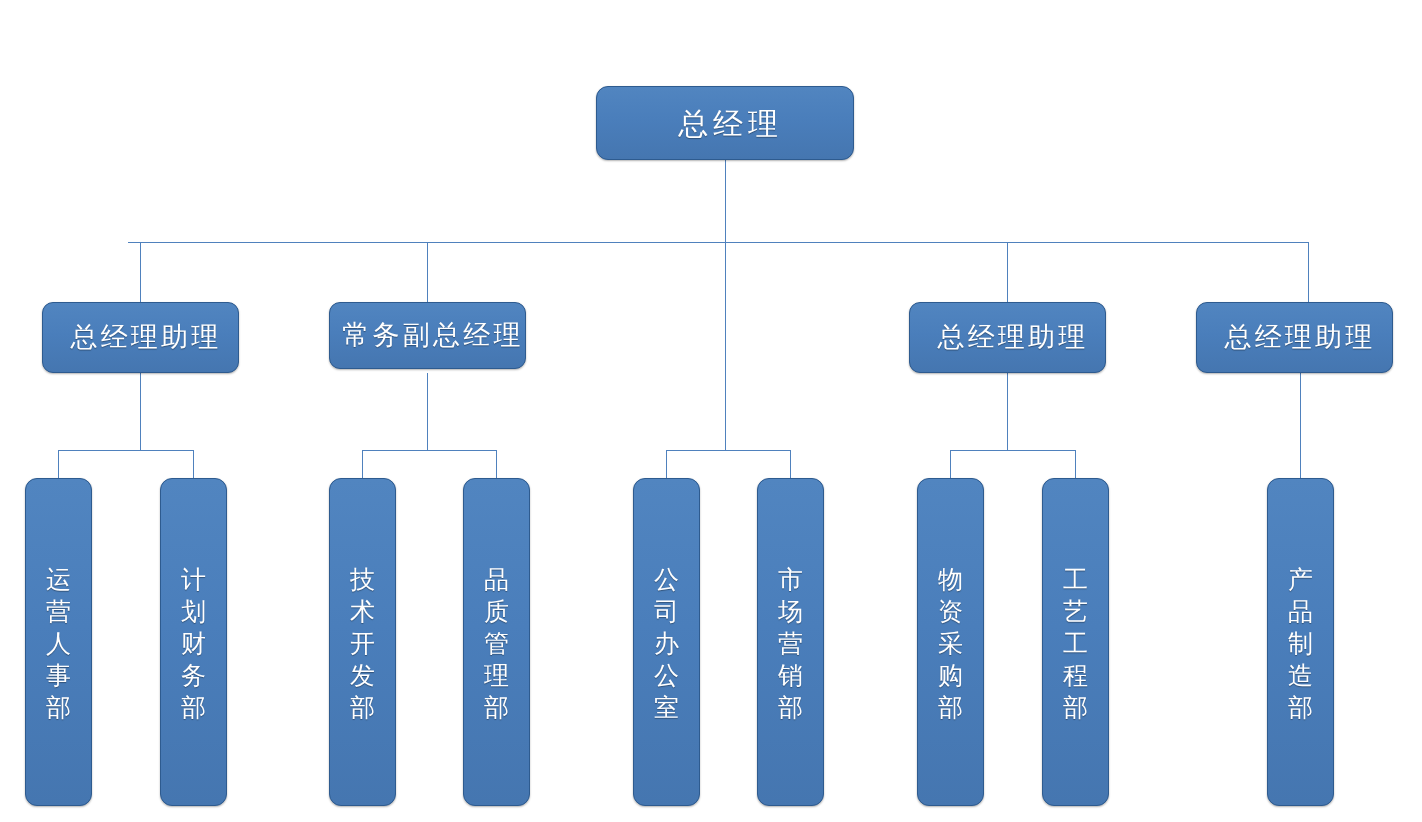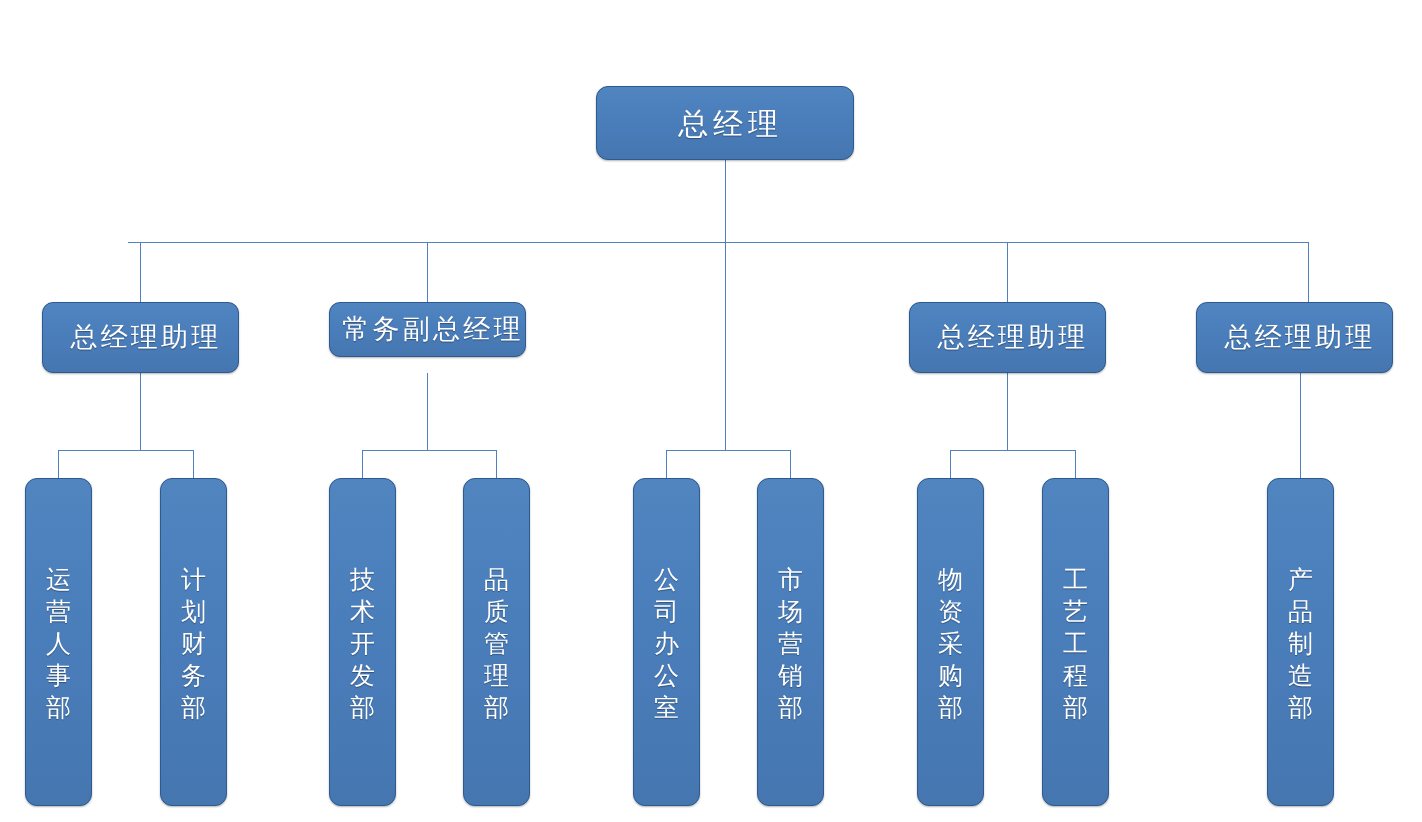--- a/index.html
+++ b/index.html
@@ -97,21 +97,21 @@
   <div class="line v" style="left:1300px; top:373px; height:107px;"></div>
 
   <div class="node horiz root" style="left:596px; top:86px; width:258px; height:74px;">
     <span class="label">总经理</span>
   </div>
 
   <div class="node horiz" style="left:42px; top:302px; width:197px; height:71px;">
     <span class="label">总经理助理</span>
   </div>
 
-  <div class="node horiz" style="left:329px; top:302px; width:197px; height:55px;">
+  <div class="node horiz" style="left:329px; top:302px; width:197px; height:67px;">
     <span class="label">常务副总经理</span>
   </div>
 
   <div class="node horiz" style="left:909px; top:302px; width:197px; height:71px;">
     <span class="label">总经理助理</span>
   </div>
 
   <div class="node horiz" style="left:1196px; top:302px; width:197px; height:71px;">
     <span class="label">总经理助理</span>
   </div>

